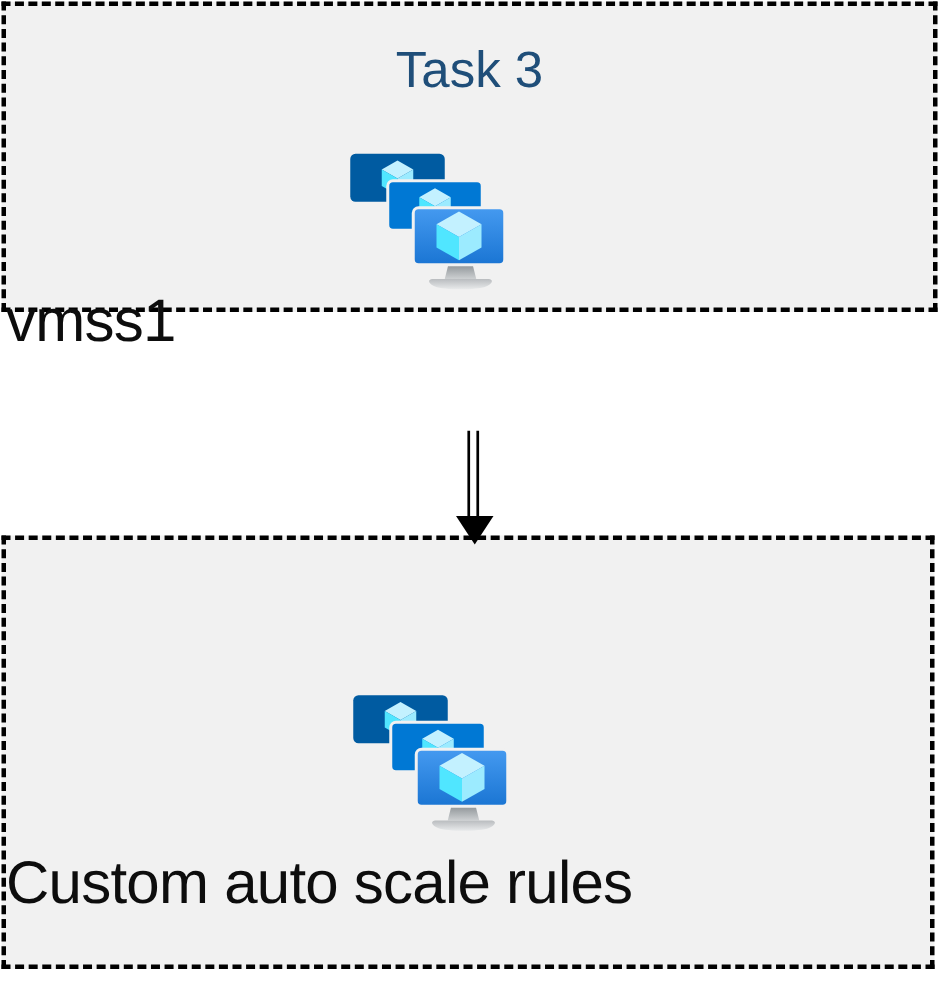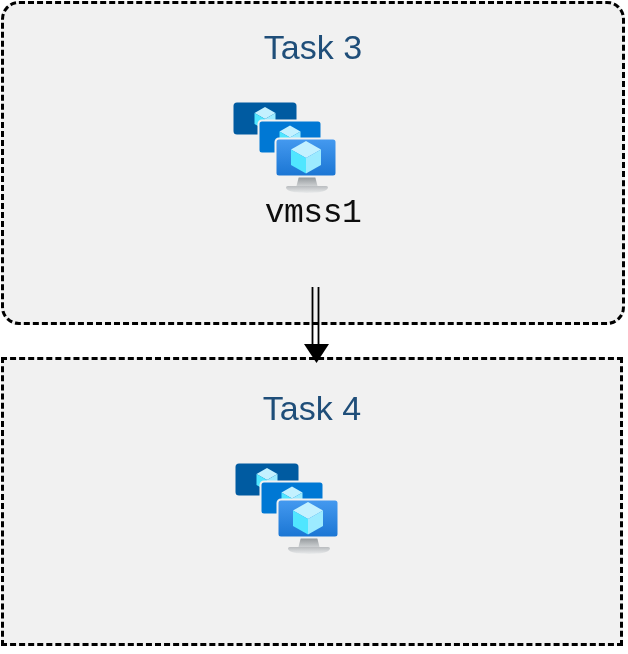--- a/index.html
+++ b/index.html
@@ -10,46 +10,45 @@
     background: #ffffff;
     font-family: "Liberation Sans", sans-serif;
     overflow: hidden;
   }
   .box {
     position: absolute;
     box-sizing: border-box;
     background: #f1f1f1;
     border: 3px dashed #000000;
   }
-  .box-top    { left: 1px; top: 1px;   width: 624px; height: 324px; border-radius: 18px; }
+  .box-top    { left: 1px; top: 1px;   width: 624px; height: 207px; }
   .box-bottom { left: 1px; top: 357px; width: 622px; height: 289px; }
 
   .box-title {
     position: absolute;
     left: 0; right: 0;
     margin: 0;
     text-align: center;
     font-size: 34px;
     font-weight: 400;
     line-height: 40px;
     color: #1F4E79;
     letter-spacing: 0px;
   }
   .box-top    .box-title { top: 23px; }
   .box-bottom .box-title { top: 28px; }
 
   .caption {
     position: absolute;
     left: 0; right: 0;
-    text-align: center;
-    font-size: 33px;
+    text-align: left;
+    font-size: 40px;
     line-height: 38px;
     letter-spacing: -0.5px;
     color: #0d0d0d;
-    font-family: Liberation Mono, monospace;
   }
   .box-top    .caption { top: 191px; }
   .box-bottom .caption { top: 210px; }
 
   .vmss-icon { position: absolute; }
   .box-top    .vmss-icon { left: 229px; top: 98px;  }
   .box-bottom .vmss-icon { left: 231px; top: 103px; }
 
   .connector {
     position: absolute;
@@ -103,24 +102,26 @@
     <h2 class="box-title">Task 3</h2>
     <svg class="vmss-icon" width="104" height="93" viewBox="0 0 104 93" aria-hidden="true">
       <use href="#vmss-art"></use>
     </svg>
     <div class="caption">
       <div>vmss1</div>
     </div>
   </section>
 
   <section class="box box-bottom">
-    <h2 class="box-title">Task 4</h2>
     <svg class="vmss-icon" width="104" height="93" viewBox="0 0 104 93" aria-hidden="true">
       <use href="#vmss-art"></use>
     </svg>
+    <div class="caption">
+      <div>Custom auto scale rules</div>
+    </div>
   </section>
 
   <svg class="connector" width="32" height="78" viewBox="0 0 32 78" aria-hidden="true">
     <line x1="11.5" y1="0" x2="11.5" y2="60" stroke="#000000" stroke-width="1.8"></line>
     <line x1="17.5" y1="0" x2="17.5" y2="60" stroke="#000000" stroke-width="1.8"></line>
     <polygon points="3,57 28,57 15.5,76" fill="#000000"></polygon>
   </svg>
 
 </div>
 

